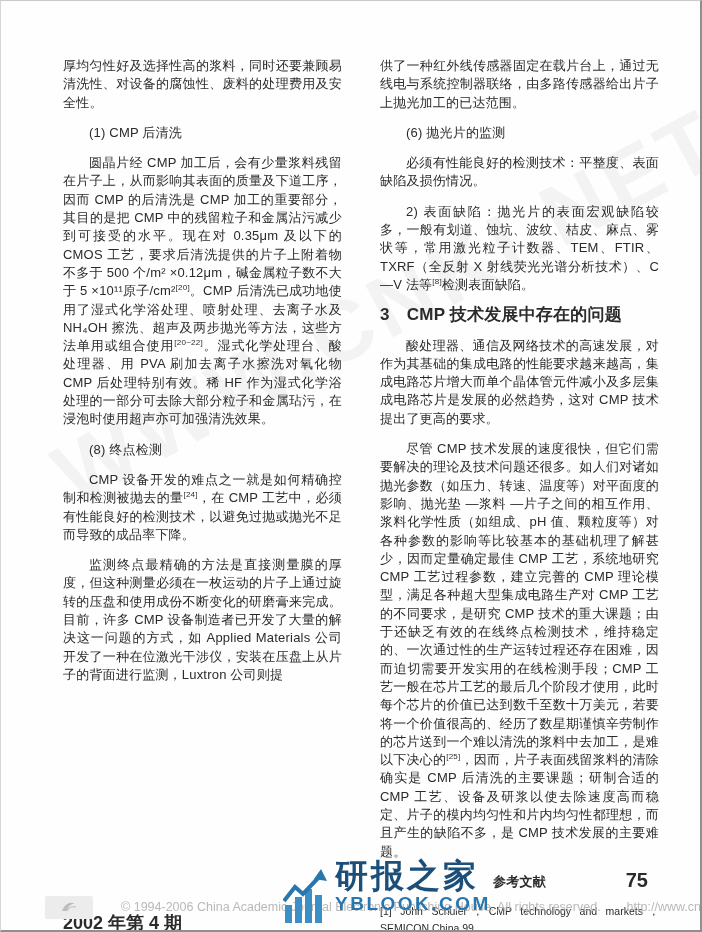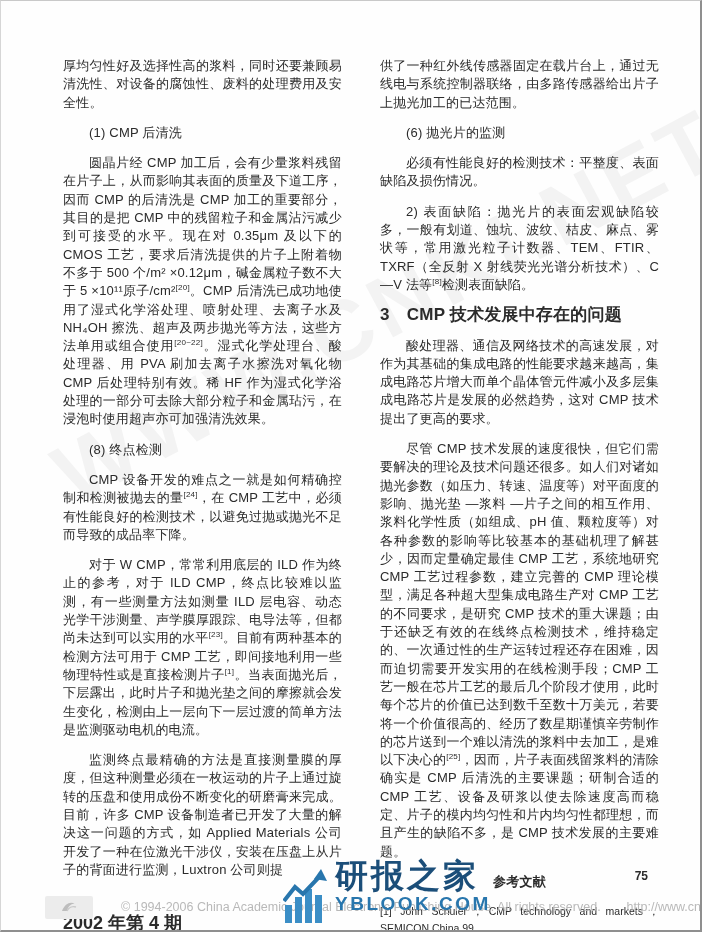--- a/index.html
+++ b/index.html
@@ -29,21 +29,21 @@
   .center{text-align:center;font-weight:bold;text-indent:0;}
   .ref{font-size:10.5px;line-height:17px;text-indent:0;letter-spacing:0;}
   sup{font-size:0.62em;vertical-align:super;line-height:0;}
   #ghost-watermark{
     position:absolute;left:60px;top:430px;width:600px;
     transform:rotate(-28deg);transform-origin:left center;
     font-size:86px;font-weight:bold;color:rgba(175,175,175,0.14);
     letter-spacing:6px;pointer-events:none;white-space:nowrap;
   }
   #footer-issue{position:absolute;left:62px;top:910px;font-size:18px;font-weight:bold;}
-  #footer-page{position:absolute;right:52px;top:868px;font-size:12px;font-weight:bold;}
+  #footer-page{position:absolute;right:52px;top:868px;font-size:20px;font-weight:bold;}
   #copyright-bar{
     position:absolute;left:44px;top:893px;width:640px;height:26px;
     display:flex;align-items:center;color:#b9b9b9;font-size:12.5px;
   }
   #caj-logo{
     width:48px;height:23px;background:#ececec;border-radius:2px;
     display:flex;align-items:center;justify-content:center;margin-right:28px;
     flex:none;
   }
   #copyright-text{white-space:nowrap;}
@@ -69,21 +69,20 @@
 
   <div id="ghost-watermark">WWW.CNKI.NET</div>
 
   <div id="cols">
     <div class="col" id="col-left">
         <p class="ln cont">厚均匀性好及选择性高的浆料，同时还要兼顾易清洗性、对设备的腐蚀性、废料的处理费用及安全性。</p>
         <p class="ln sub">(1)  CMP 后清洗</p>
         <p class="ln body">圆晶片经 CMP 加工后，会有少量浆料残留在片子上，从而影响其表面的质量及下道工序，因而 CMP 的后清洗是 CMP 加工的重要部分，其目的是把 CMP 中的残留粒子和金属沾污减少到可接受的水平。现在对 0.35μm 及以下的 CMOS 工艺，要求后清洗提供的片子上附着物不多于 500 个/m² ×0.12μm，碱金属粒子数不大于 5 ×10¹¹原子/cm²<sup>[20]</sup>。CMP 后清洗已成功地使用了湿式化学浴处理、喷射处理、去离子水及 NH₄OH 擦洗、超声及两步抛光等方法，这些方法单用或组合使用<sup>[20~22]</sup>。湿式化学处理台、酸处理器、用 PVA 刷加去离子水擦洗对氧化物 CMP 后处理特别有效。稀 HF 作为湿式化学浴处理的一部分可去除大部分粒子和金属玷污，在浸泡时使用超声亦可加强清洗效果。</p>
         <p class="ln sub">(8)  终点检测</p>
         <p class="ln body">CMP 设备开发的难点之一就是如何精确控制和检测被抛去的量<sup>[24]</sup>，在 CMP 工艺中，必须有性能良好的检测技术，以避免过抛或抛光不足而导致的成品率下降。</p>
-        <p class="ln body">对于 W CMP，常常利用底层的 ILD 作为终止的参考，对于 ILD CMP，终点比较难以监测，有一些测量方法如测量 ILD 层电容、动态光学干涉测量、声学膜厚跟踪、电导法等，但都尚未达到可以实用的水平<sup>[23]</sup>。目前有两种基本的检测方法可用于 CMP 工艺，即间接地利用一些物理特性或是直接检测片子<sup>[1]</sup>。当表面抛光后，下层露出，此时片子和抛光垫之间的摩擦就会发生变化，检测由上一层向下一层过渡的简单方法是监测驱动电机的电流。</p>
         <p class="ln body">监测终点最精确的方法是直接测量膜的厚度，但这种测量必须在一枚运动的片子上通过旋转的压盘和使用成份不断变化的研磨膏来完成。目前，许多 CMP 设备制造者已开发了大量的解决这一问题的方式，如 Applied Materials 公司开发了一种在位激光干涉仪，安装在压盘上从片子的背面进行监测，Luxtron 公司则提</p>
       </div>
     <div class="col" id="col-right">
         <p class="ln cont">供了一种红外线传感器固定在载片台上，通过无线电与系统控制器联络，由多路传感器给出片子上抛光加工的已达范围。</p>
         <p class="ln sub">(6)  抛光片的监测</p>
         <p class="ln body">必须有性能良好的检测技术：平整度、表面缺陷及损伤情况。</p>
         <p class="ln body">2)  表面缺陷：抛光片的表面宏观缺陷较多，一般有划道、蚀坑、波纹、桔皮、麻点、雾状等，常用激光粒子计数器、TEM、FTIR、TXRF（全反射 X 射线荧光光谱分析技术）、C —V 法等<sup>[8]</sup>检测表面缺陷。</p>
         <p class="ln h2">3　CMP 技术发展中存在的问题</p>
         <p class="ln body">酸处理器、通信及网络技术的高速发展，对作为其基础的集成电路的性能要求越来越高，集成电路芯片增大而单个晶体管元件减小及多层集成电路芯片是发展的必然趋势，这对 CMP 技术提出了更高的要求。</p>
         <p class="ln body">尽管 CMP 技术发展的速度很快，但它们需要解决的理论及技术问题还很多。如人们对诸如抛光参数（如压力、转速、温度等）对平面度的影响、抛光垫 —浆料 —片子之间的相互作用、浆料化学性质（如组成、pH 值、颗粒度等）对各种参数的影响等比较基本的基础机理了解甚少，因而定量确定最佳 CMP 工艺，系统地研究 CMP 工艺过程参数，建立完善的 CMP 理论模型，满足各种超大型集成电路生产对 CMP 工艺的不同要求，是研究 CMP 技术的重大课题；由于还缺乏有效的在线终点检测技术，维持稳定的、一次通过性的生产运转过程还存在困难，因而迫切需要开发实用的在线检测手段；CMP 工艺一般在芯片工艺的最后几个阶段才使用，此时每个芯片的价值已达到数千至数十万美元，若要将一个价值很高的、经历了数星期谨慎辛劳制作的芯片送到一个难以清洗的浆料中去加工，是难以下决心的<sup>[25]</sup>，因而，片子表面残留浆料的清除确实是 CMP 后清洗的主要课题；研制合适的 CMP 工艺、设备及研浆以使去除速度高而稳定、片子的模内均匀性和片内均匀性都理想，而且产生的缺陷不多，是 CMP 技术发展的主要难题。</p>

